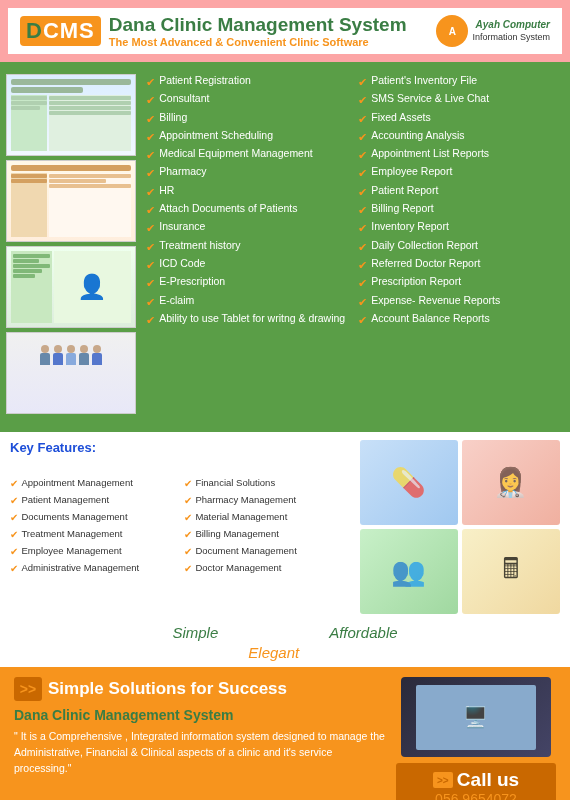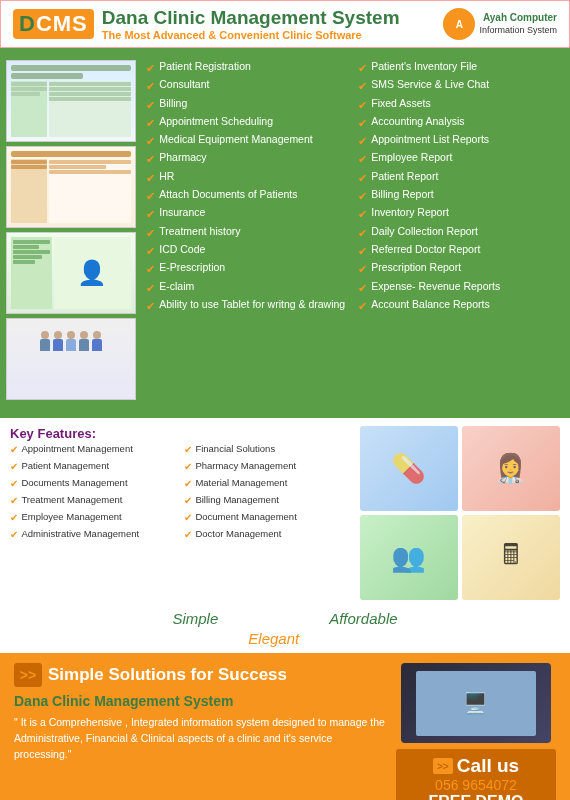--- a/index.html
+++ b/index.html
@@ -7,21 +7,21 @@
       width: 570px;
       height: 800px;
       font-family: Arial, sans-serif;
       background: #fff;
       overflow: hidden;
     }
 
     
     .header {
       background: #fff;
-      border: 1px solid #fca5a5;
+      border: 8px solid #fca5a5;
       display: flex;
       align-items: center;
       justify-content: space-between;
       padding: 6px 12px;
     }
     .header-left {
       display: flex;
       align-items: center;
       gap: 8px;
     }
@@ -70,20 +70,21 @@
       font-weight: bold;
     }
     .ayah-text {
       font-size: 9px;
       color: #333;
       line-height: 1.3;
     }
     .ayah-text strong {
       color: #3a7d44;
       font-size: 10px;
+      font-style: italic;
     }
 
     
     .main-section {
       background: #5a9e47;
       display: flex;
       padding: 8px 0;
       min-height: 370px;
     }
     .screenshots-col {
@@ -162,24 +163,24 @@
       background: #fff;
       display: flex;
       padding: 8px 10px;
       gap: 8px;
       min-height: 185px;
     }
     .kf-left {
       flex: 1;
     }
     .kf-title {
-      color: #701a75;
+      color: #1d4ed8;
       font-size: 13px;
       font-weight: bold;
-      margin-bottom: 2px;
+      margin-bottom: 22px;
     }
     .kf-cols {
       display: flex;
       gap: 6px;
     }
     .kf-col {
       flex: 1;
     }
     .kf-item {
       display: flex;

